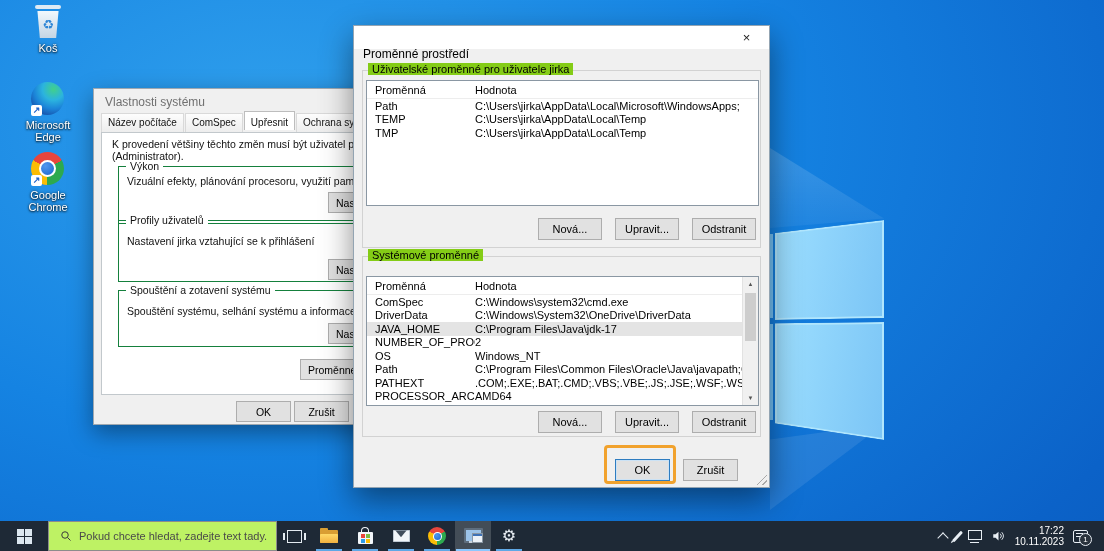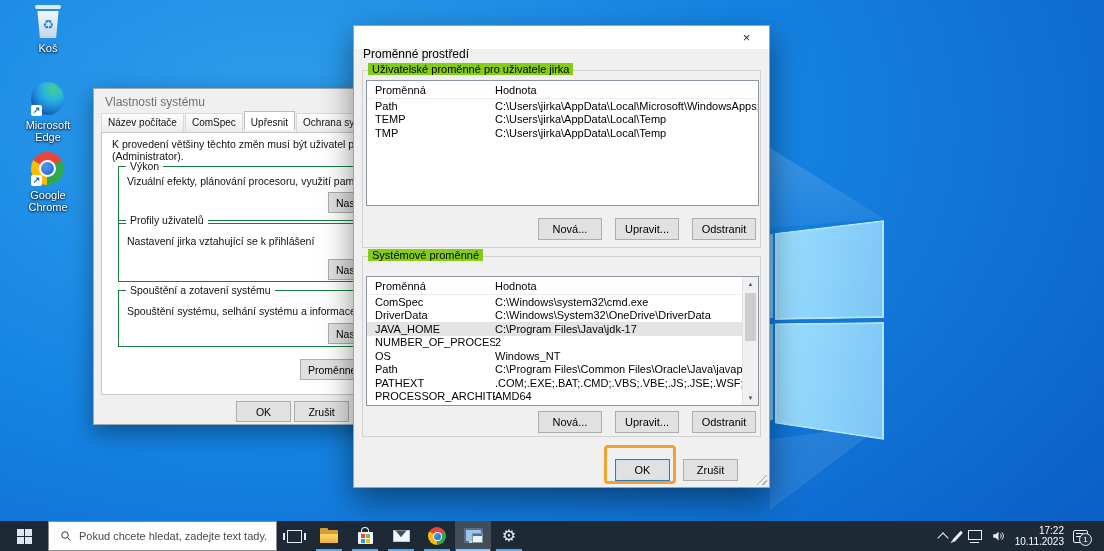--- a/index.html
+++ b/index.html
@@ -65,21 +65,21 @@
   .env-titlebar .t{padding-left:9px;font-size:12px;color:#000;margin-top:32px;}
   .close-btn{margin-left:auto;width:45px;height:23px;display:flex;align-items:center;justify-content:center;
              font-size:13px;color:#222;}
   .env-group{position:absolute;left:8px;width:399px;border:1px solid #D2D2D2;box-sizing:border-box;}
   .env-group .gt{position:absolute;top:-8px;left:5px;background:#84cc16;padding:0 4px;font-size:11px;color:#000;}
   .lb{position:absolute;background:#fff;border:1px solid #8A97A3;box-sizing:border-box;overflow:hidden;font-size:11px;}
   .lb-h{display:flex;height:17px;align-items:center;border-bottom:1px solid #EDEDED;color:#000;}
   .lb-inner{overflow:hidden;}
   .lb-row{display:flex;height:13.5px;align-items:center;white-space:nowrap;color:#000;}
   .lb-row.sel{background:#E4E4E4;}
-  .c1{flex:none;width:128px;padding-left:8px;overflow:hidden;box-sizing:border-box;}
+  .c1{flex:none;width:108px;padding-left:8px;overflow:hidden;box-sizing:border-box;}
   .c2{flex:1;overflow:hidden;}
   .sbar{position:absolute;top:0;right:0;width:15px;height:100%;background:#F0F0F0;border-left:1px solid #E2E2E2;}
   .sbar .ar{position:absolute;left:0;width:100%;height:14px;font-size:6px;color:#555;text-align:center;line-height:14px;}
   .sbar .thumb{position:absolute;left:2px;width:11px;background:#CDCDCD;}
   .env-btnrow{position:absolute;right:13px;display:flex;gap:13px;}
   .env-btnrow .btn{width:64px;height:22px;font-size:11px;}
   .env-foot{position:absolute;top:433px;width:55px;height:22px;font-size:11px;}
   .grip{position:absolute;right:2px;bottom:2px;width:11px;height:11px;
         background:repeating-linear-gradient(135deg,#A9A9A9 0 1px,transparent 1px 4px);
         clip-path:polygon(100% 0,100% 100%,0 100%);}
@@ -87,21 +87,21 @@
   
   .annotation{position:absolute;left:604px;top:445px;width:72px;height:39px;border:3px solid #F1A22D;
               border-radius:4px;z-index:30;box-sizing:border-box;}
 
   
   .taskbar{position:absolute;left:0;bottom:0;width:100%;height:30px;background:#1E2936;z-index:40;
            display:flex;align-items:stretch;color:#E8EEF4;}
   .tb-start{width:48px;display:flex;align-items:center;justify-content:center;}
   .win-logo{display:grid;grid-template-columns:7px 7px;grid-template-rows:7px 7px;gap:1px;}
   .win-logo span{background:#DCE7F0;}
-  .tb-search{width:229px;background:#ffffff;border:1px solid #8C8C8C;box-sizing:border-box;display:flex;align-items:center;}
+  .tb-search{width:229px;background:#bef264;border:1px solid #8C8C8C;box-sizing:border-box;display:flex;align-items:center;}
   .tb-search input{border:none;outline:none;flex:1;font-size:11px;color:#4A4A4A;background:transparent;
                    font-family:"Liberation Sans",sans-serif;padding:0;}
   .tb-search input::placeholder{color:#4A4A4A;opacity:1;}
   .tb-search .mag{margin:0 7px 0 11px;width:12px;height:12px;flex:none;}
   .tb-btn{width:34px;display:flex;align-items:center;justify-content:center;position:relative;}
   .tv-ico{position:relative;width:13px;height:11px;border:1px solid #E4EBF1;background:transparent;}
   .tv-ico::before,.tv-ico::after{content:"";position:absolute;top:2px;width:2px;height:7px;background:#E4EBF1;}
   .tv-ico::before{left:-5px;} .tv-ico::after{right:-5px;}
   .app{width:36px;display:flex;align-items:center;justify-content:center;position:relative;}
   .app::after{content:"";position:absolute;bottom:0;left:50%;transform:translateX(-50%);

